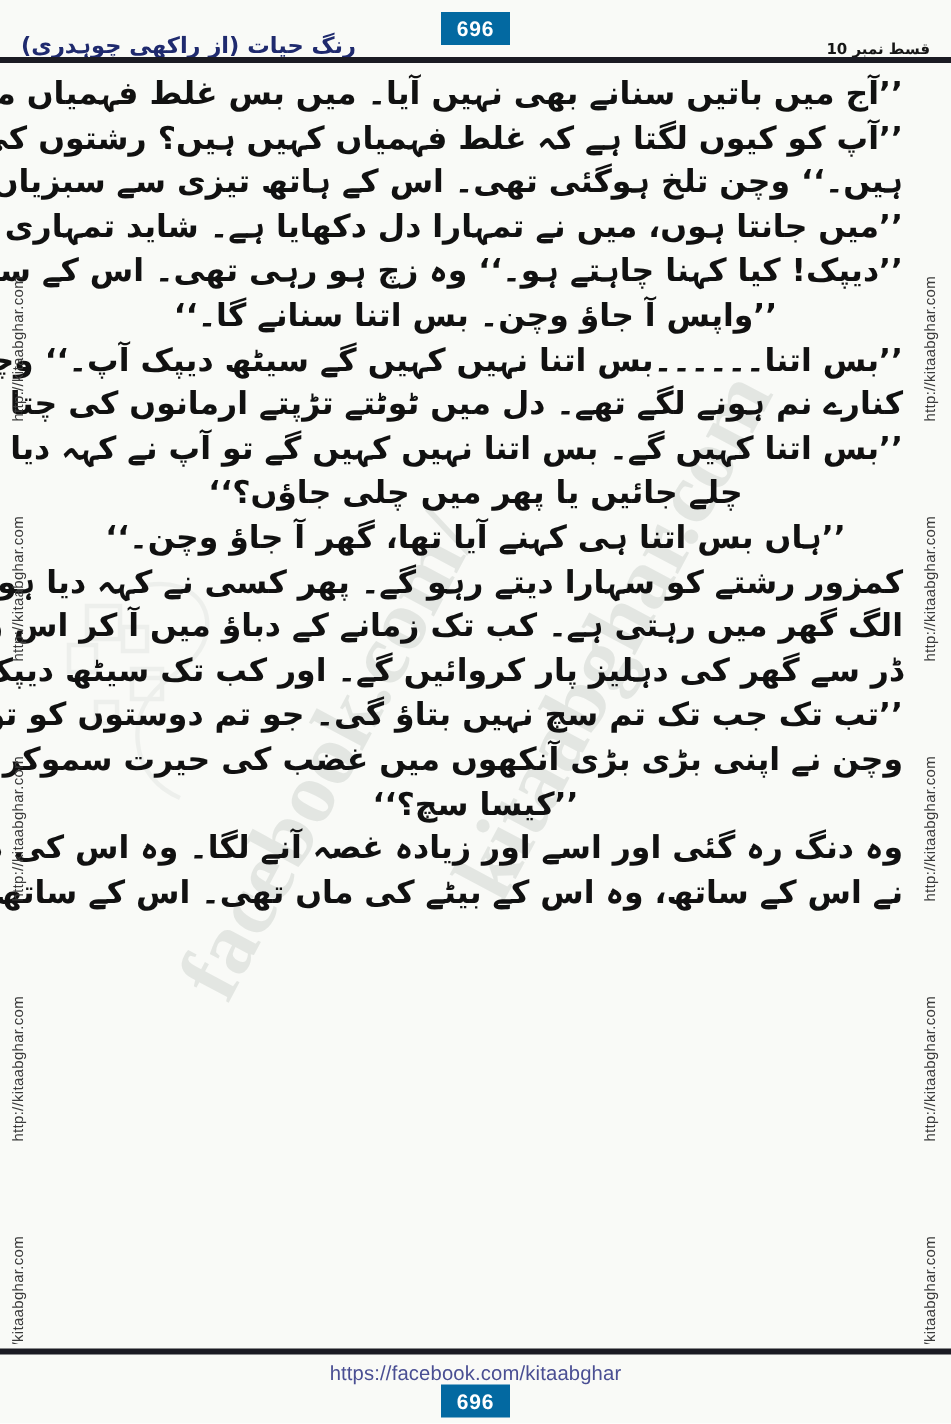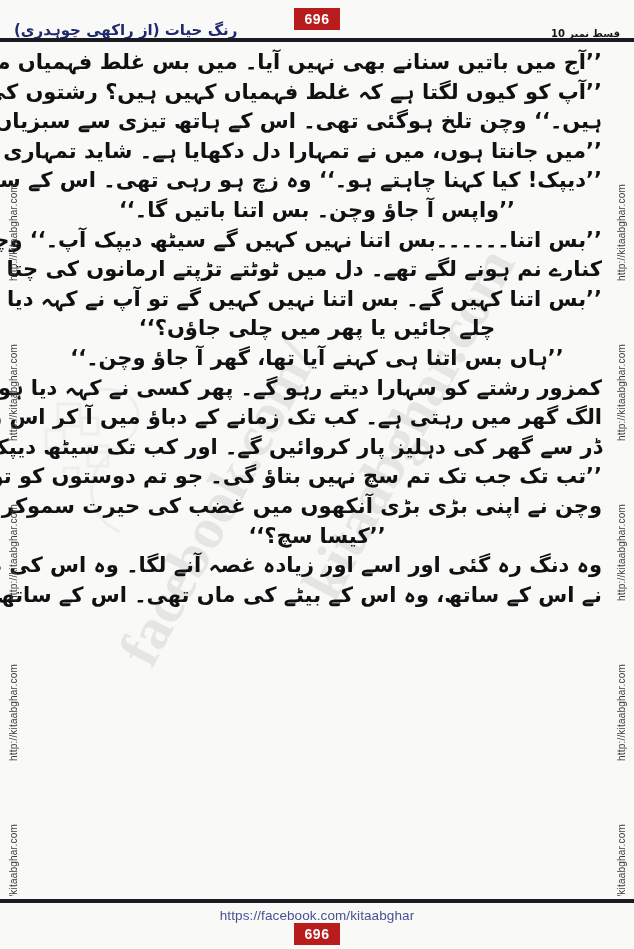--- a/index.html
+++ b/index.html
@@ -48,21 +48,21 @@
   .episode-label {
     font-family: "DejaVu Sans", sans-serif;
     font-size: 10px;
     font-weight: 700;
     color: #161616;
     white-space: nowrap;
     direction: rtl;
   }
 
   .page-badge {
-    background: #b91c1c;
+    background: #0369a1;
     color: #ffffff;
     font-family: "Liberation Sans", sans-serif;
     font-size: 14px;
     font-weight: 700;
     letter-spacing: 0.5px;
     padding: 4px 11px 4px 11px;
     line-height: 1;
     display: inline-block;
     direction: ltr;
   }
@@ -256,21 +256,21 @@
     <div class="vtext" style="top:780px;">http://kitaabghar.com</div>
 
   </div>
 
   <div class="body-area">
     <div class="u-line center">’’آج میں باتیں سنانے بھی نہیں آیا۔ میں بس غلط فہمیاں مٹانے آیا ہوں۔‘‘</div>
     <div class="u-line center">’’آپ کو کیوں لگتا ہے کہ غلط فہمیاں کہیں ہیں؟ رشتوں کی سچائی کو غلط فہمی آپ کیسے کہہ سکتے</div>
     <div class="u-line center">ہیں۔‘‘ وچن تلخ ہوگئی تھی۔ اس کے ہاتھ تیزی سے سبزیاں کاٹ رہے تھے۔</div>
     <div class="u-line center">’’میں جانتا ہوں، میں نے تمہارا دل دکھایا ہے۔ شاید تمہاری امیدوں کی کسوٹی پر پورا نہیں اتر پایا۔</div>
     <div class="u-line center">’’دیپک! کیا کہنا چاہتے ہو۔‘‘ وہ زچ ہو رہی تھی۔ اس کے سوال پر وہ ذرا سا چپ ہو کر گویا ہوا۔</div>
-    <div class="u-line center">’’واپس آ جاؤ وچن۔ بس اتنا باتیں گا۔‘‘</div>
+    <div class="u-line center">’’واپس آ جاؤ وچن۔ بس اتنا سنانے گا۔‘‘</div>
     <div class="u-line center">’’بس اتنا۔۔۔۔۔۔بس اتنا نہیں کہیں گے سیٹھ دیپک آپ۔‘‘ وچن کی آواز کانپ گئی تھی۔ آنکھوں کے</div>
     <div class="u-line center">کنارے نم ہونے لگے تھے۔ دل میں ٹوٹتے تڑپتے ارمانوں کی چتا جیسے جلنے لگی تھی۔</div>
     <div class="u-line center">’’بس اتنا کہیں گے۔ بس اتنا نہیں کہیں گے تو آپ نے کہہ دیا اور میں نے سن بھی لیا۔ اب آپ</div>
     <div class="u-line center">چلے جائیں یا پھر میں چلی جاؤں؟‘‘</div>
     <div class="u-line center">’’ہاں بس اتنا ہی کہنے آیا تھا، گھر آ جاؤ وچن۔‘‘</div>
     <div class="u-line center">کمزور رشتے کو سہارا دیتے رہو گے۔ پھر کسی نے کہہ دیا ہوگا کچھ۔ پھر کسی نے پوچھ لیا ہوگا کہ پتنی کیوں</div>
     <div class="u-line center">الگ گھر میں رہتی ہے۔ کب تک زمانے کے دباؤ میں آ کر اس رشتے کو نبھاؤ گے۔ کب تک زمانے کے</div>
     <div class="u-line center">ڈر سے گھر کی دہلیز پار کروائیں گے۔ اور کب تک سیٹھ دیپک؟‘‘</div>
     <div class="u-line center">’’تب تک جب تک تم سچ نہیں بتاؤ گی۔ جو تم دوستوں کو تو بتا سکتی ہو لیکن مجھے نہیں۔‘‘</div>
     <div class="u-line center">وچن نے اپنی بڑی بڑی آنکھوں میں غضب کی حیرت سموکر اسے دیکھا اور پوچھا۔</div>

